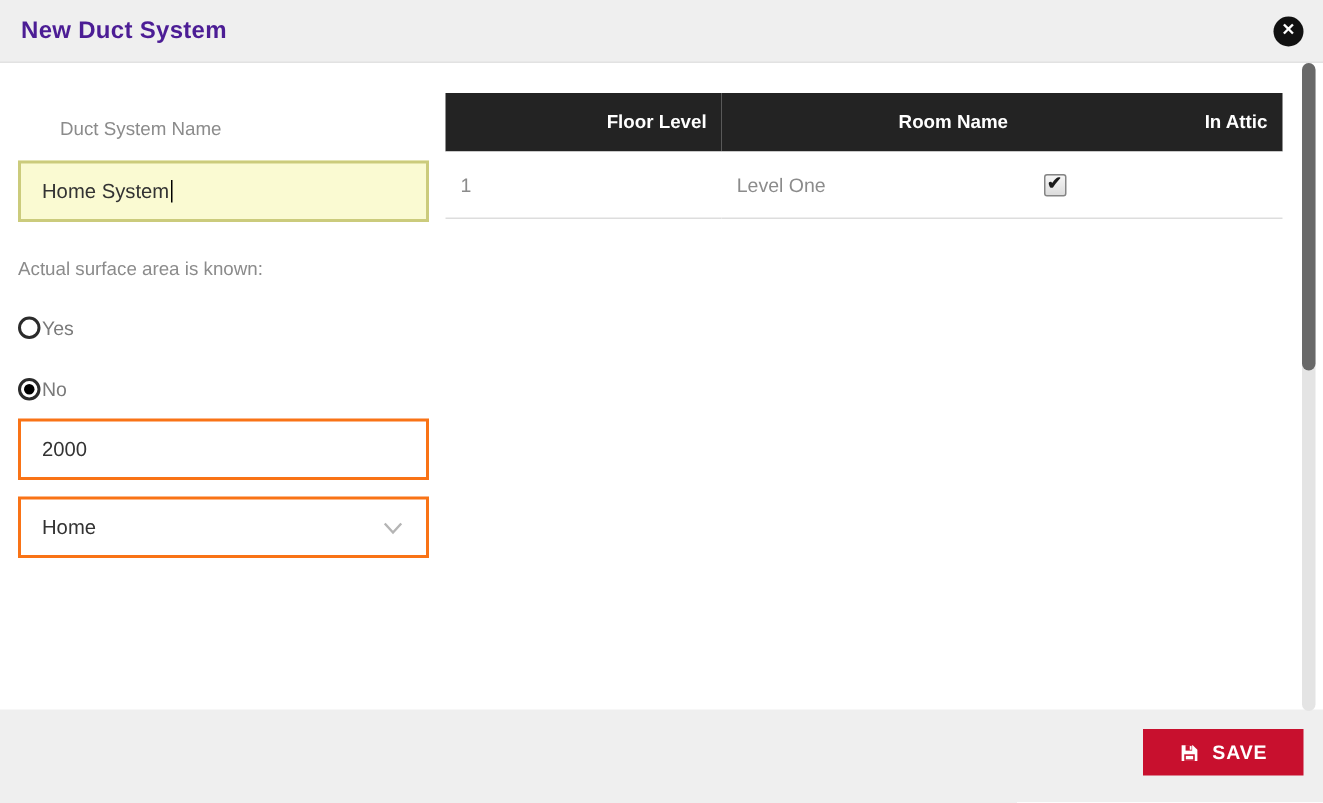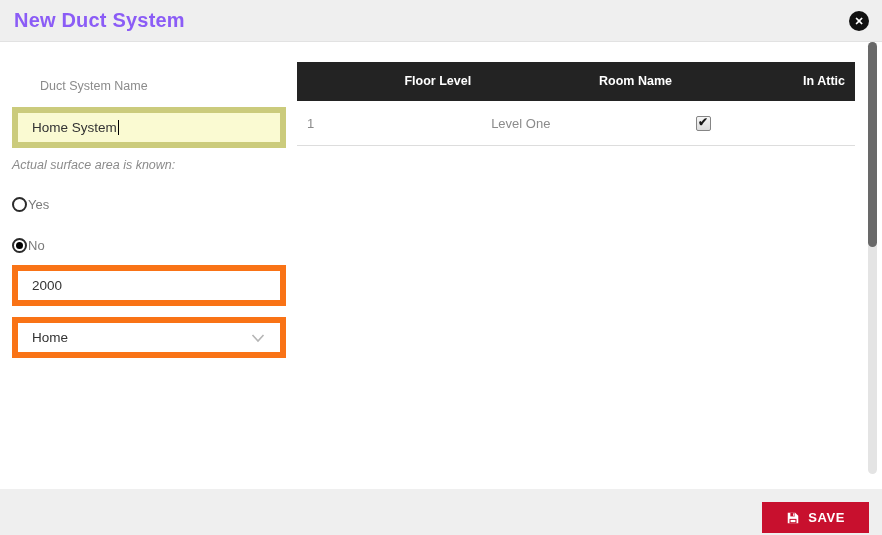--- a/index.html
+++ b/index.html
@@ -6,36 +6,36 @@
   .screen{
     position:relative;width:882px;height:535px;background:#ffffff;
     font-family:"Liberation Sans",sans-serif;overflow:hidden;
   }
   
   .modal-header{
     position:absolute;top:0;left:0;right:0;height:42px;background:#efefef;
     border-bottom:1px solid #e2e2e2;display:flex;align-items:center;
     padding:0 14px;box-sizing:border-box;z-index:6;
   }
-  .modal-title{font-size:20px;font-weight:700;color:#8b5cf6;letter-spacing:.2px;}
+  .modal-title{font-size:16px;font-weight:700;color:#4c1d95;letter-spacing:.2px;}
   .close-btn{
     position:absolute;right:13px;top:11px;width:20px;height:20px;border:none;
     border-radius:50%;background:#111;display:flex;align-items:center;
     justify-content:center;cursor:pointer;padding:0;
   }
   .close-glyph{color:#fff;font-size:11px;font-weight:700;line-height:1;transform:translateY(-0.5px);}
   
   .form-col{position:absolute;left:12px;top:43px;width:274px;z-index:1;}
   .field-label{font-size:12.5px;color:#8b8b8b;line-height:15px;display:block;}
   .lbl-1{margin-top:36px;margin-left:28px;}
-  .lbl-2{margin-top:10px;font-style:italic;}
+  .lbl-2{margin-top:24px;}
   .lbl-3{margin-top:44px;}
   .lbl-4{margin-top:27px;}
   .text-input{
-    margin-top:13px;height:41px;border:6px solid #f97316;box-sizing:border-box;
+    margin-top:13px;height:41px;border:2px solid #f97316;box-sizing:border-box;
     display:flex;align-items:center;padding:0 14px;font-size:13.5px;color:#333;
     background:#fff;
   }
   .text-input.highlight{background:#fafad2;border-color:#cbcb7c;}
   .mt12{margin-top:12px;}
   .mt11{margin-top:11px;}
   .caret{display:inline-block;width:1px;height:15px;background:#000;margin-left:1px;}
   .radio-row{display:flex;align-items:center;gap:1px;height:16px;cursor:pointer;}
   .rr-1{margin-top:23px;}
   .rr-2{margin-top:25px;}
@@ -64,21 +64,21 @@
     width:13px;height:13px;border:1px solid #858585;border-radius:2px;
     background:linear-gradient(#f6f6f6,#dcdcdc);position:relative;
     display:inline-block;vertical-align:middle;margin-left:4px;cursor:pointer;
   }
   .checkbox.checked::before{
     content:"✔";position:absolute;left:1px;top:-2px;font-size:12px;
     color:#1a1a1a;font-weight:700;
   }
   
   .modal-footer{
-    position:absolute;left:0;right:0;bottom:0;height:46px;background:#efefef;z-index:5;
+    position:absolute;left:0;right:0;bottom:0;height:62px;background:#efefef;z-index:5;
   }
   .save-btn{
     position:absolute;right:13px;top:13px;height:31px;background:#c8102e;color:#fff;
     border:none;display:flex;align-items:center;justify-content:center;gap:8px;
     font-family:"Liberation Sans",sans-serif;font-weight:700;font-size:13px;
     letter-spacing:.6px;cursor:pointer;padding:0 24px;box-sizing:border-box;
   }
   
   .scroll-track{
     position:absolute;left:868px;top:42px;width:9px;height:432px;

